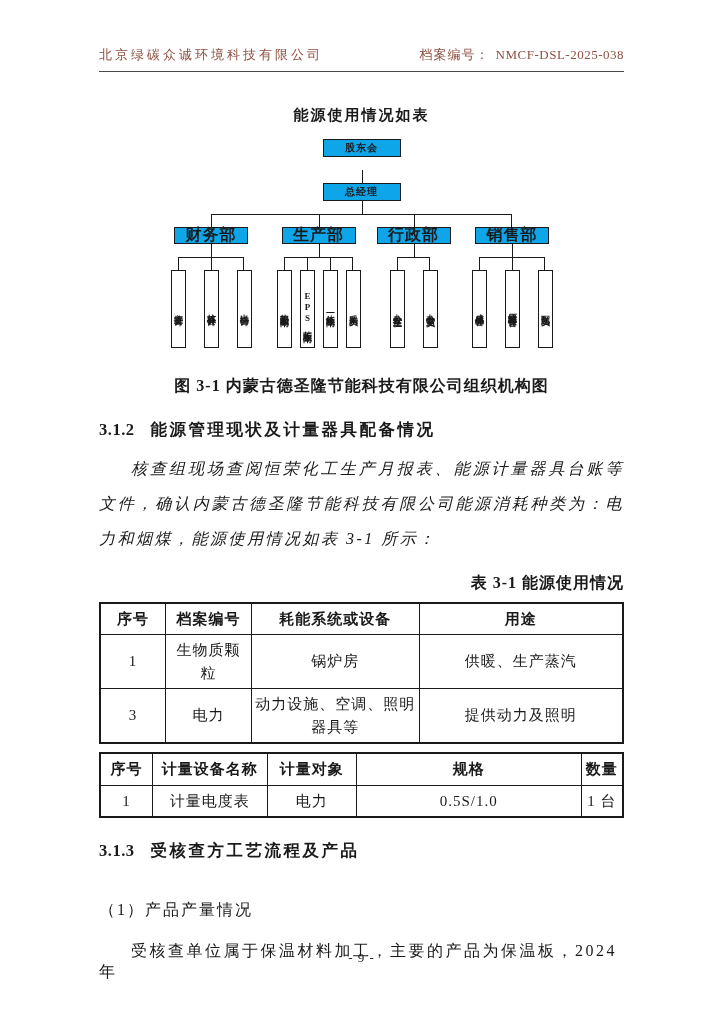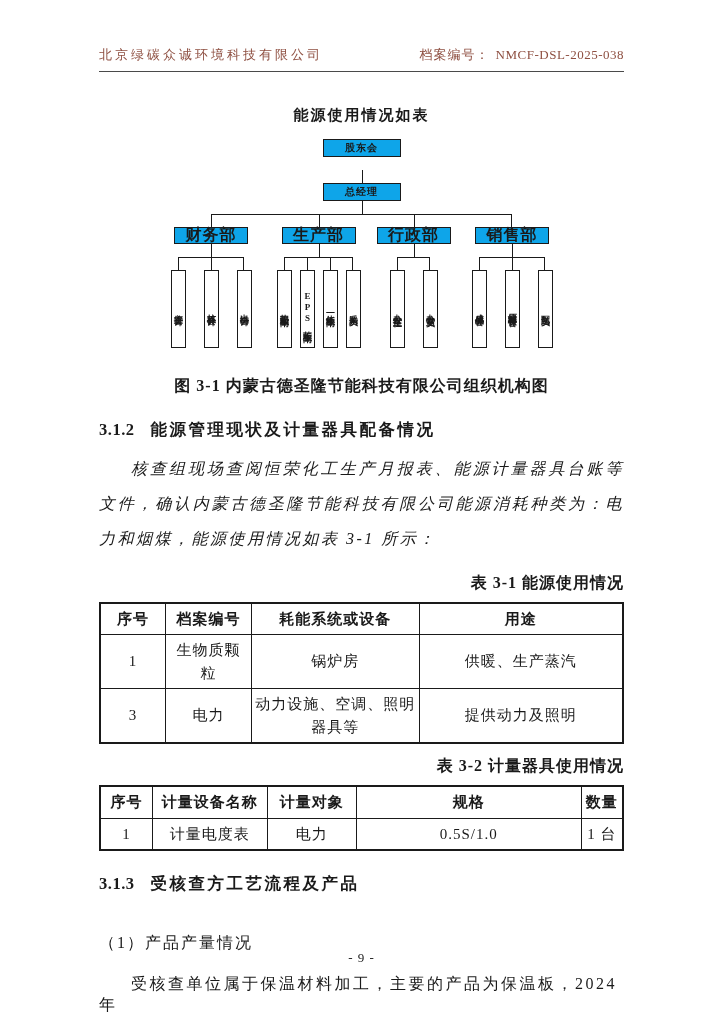--- a/index.html
+++ b/index.html
@@ -217,21 +217,20 @@
       </tr>
       <tr>
         <td>3</td>
         <td>电力</td>
         <td>动力设施、空调、照明器具等</td>
         <td>提供动力及照明</td>
       </tr>
     </tbody>
   </table>
 
-  <div class="table-title">表 3-2 计量器具使用情况</div>
   <table class="doc-table">
     <colgroup>
         <col style="width:10%">
         <col style="width:22%">
         <col style="width:17%">
         <col style="width:43%">
         <col style="width:8%">
       </colgroup>
     <thead>
       <tr>

